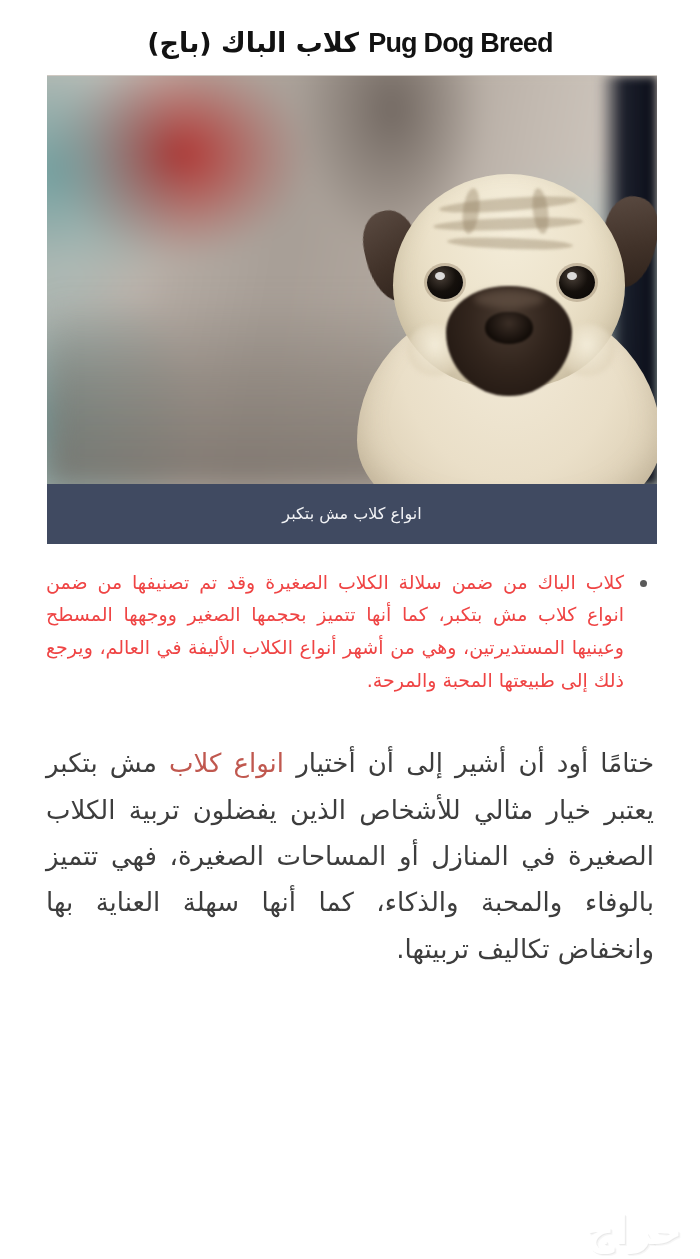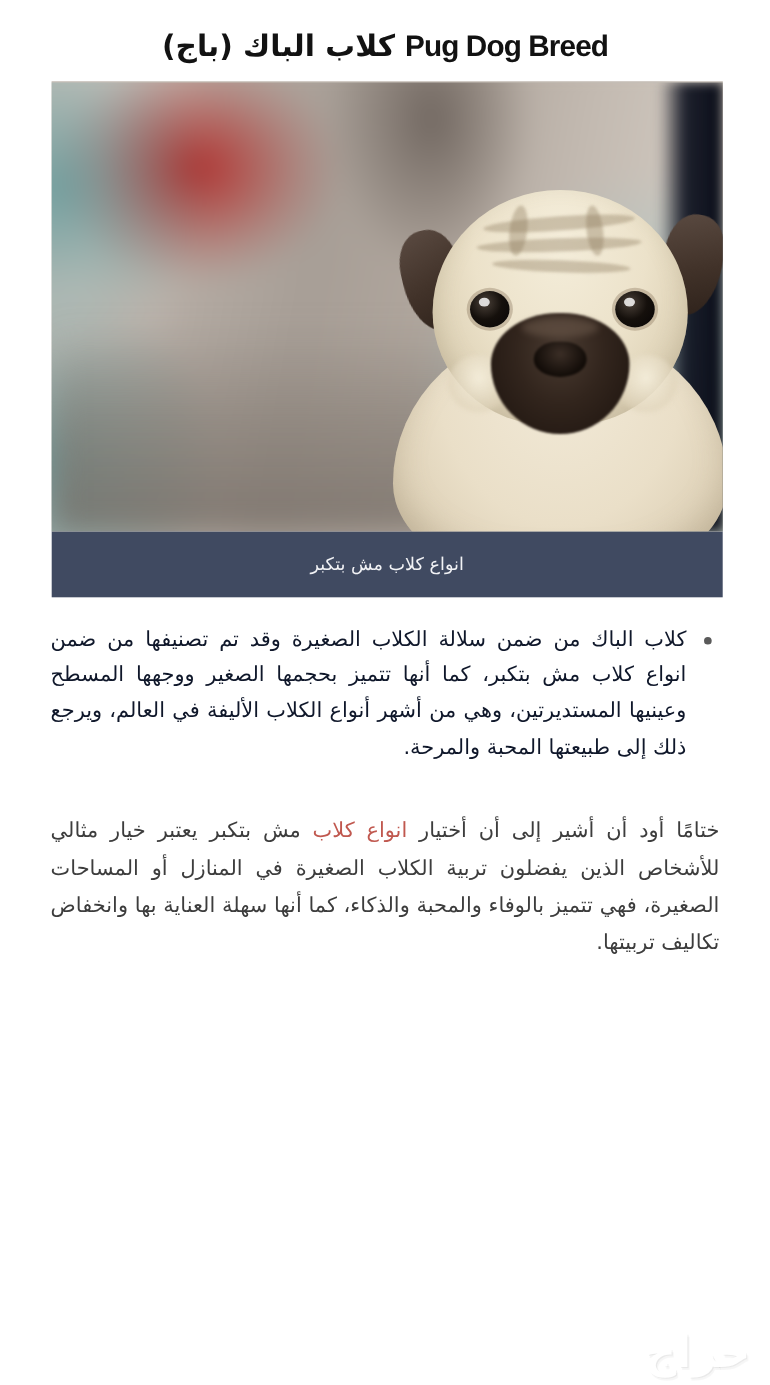--- a/index.html
+++ b/index.html
@@ -236,38 +236,38 @@
     list-style: none;
     margin: 0;
     padding: 0;
   }
   ul.bullets > li {
     position: relative;
     padding-right: 30px;
     margin: 0 0 5px 0;
     font-size: 19px;
     line-height: 1.72;
-    color: #0f172a;
+    color: #ef4444;
     text-align: justify;
     text-justify: inter-word;
   }
   ul.bullets > li::before {
     content: "";
     position: absolute;
     right: 7px;
     top: 14px;
     width: 7px;
     height: 7px;
     background: #5a5a5a;
     border-radius: 50%;
   }
 
   .closing {
     margin: 44px 0 0 0;
-    font-size: 19px;
+    font-size: 26px;
     line-height: 1.78;
     color: #3d3d3d;
     text-align: justify;
     text-justify: inter-word;
   }
   .closing a,
   .inline-link {
     color: #c0584f;
     text-decoration: none;
   }

